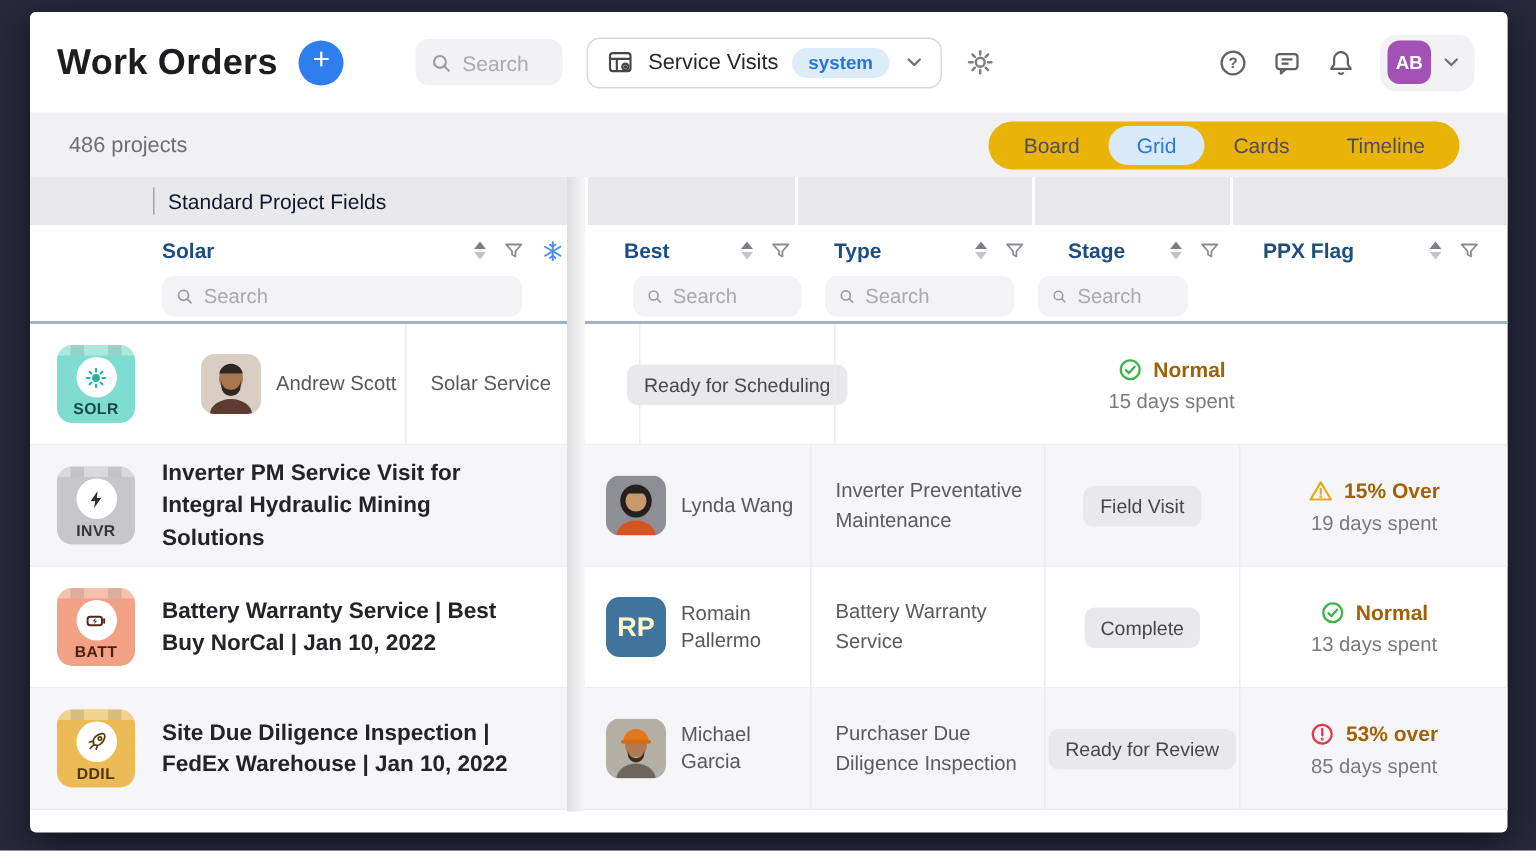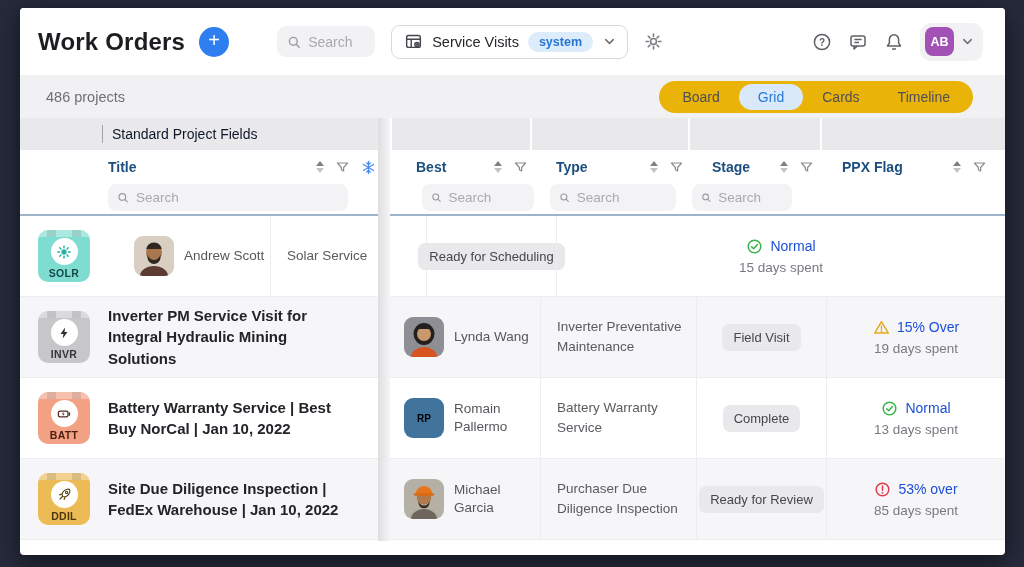--- a/index.html
+++ b/index.html
@@ -82,26 +82,26 @@
   .tile { position:relative; width:52px; height:52px; border-radius:10px; overflow:hidden;
           display:flex; flex-direction:column; align-items:center; }
   .tile-strip { position:absolute; top:0; left:0; right:0; height:7px; background:rgba(255,255,255,.35); }
   .tile-notch { position:absolute; top:0; width:9px; height:7px; background:rgba(0,0,0,.10); }
   .tn-l { left:9px; } .tn-r { right:9px; }
   .tile-circle { margin-top:8px; width:27px; height:27px; border-radius:50%; background:#fff;
                  display:flex; align-items:center; justify-content:center; }
   .tile-code { margin-top:2px; font-size:10.5px; font-weight:700; letter-spacing:.3px; }
 
   .lead-avatar { width:40px; height:40px; border-radius:9px; overflow:hidden; flex-shrink:0; }
-  .lead-avatar.initials { display:flex; align-items:center; justify-content:center; color:#000000; font-size:10px; font-weight:700; }
+  .lead-avatar.initials { display:flex; align-items:center; justify-content:center; color:#fef9c3; font-size:18px; font-weight:700; }
   .lead-name { font-size:13.5px; color:#57575e; line-height:1.35; }
 
   .stage-badge { background:#e9e9eb; border-radius:7px; padding:6px 11px; font-size:13px; color:#46464d; white-space:nowrap; }
 
-  .flag-line1 { display:flex; align-items:center; gap:7px; font-size:14px; font-weight:400; color:#1d4ed8; }
+  .flag-line1 { display:flex; align-items:center; gap:7px; font-size:14px; font-weight:700; color:#a16207; }
   .flag-line2 { margin-top:5px; font-size:13.5px; color:#797981; }
 
   .freeze-divider { position:absolute; left:358px; top:0; width:12px; height:423px; z-index:5;
                     background:linear-gradient(to right,#dededf 0%, #ebebee 55%, #f5f5f7 100%); }
   svg { display:block; }
 </style>
 </head>
 <body>
 
 <div class="window">
@@ -203,21 +203,21 @@
         <div class="group-label">Standard Project Fields</div>
       </div>
       <div class="group-seg gs-lead"></div>
       <div class="group-seg gs-type"></div>
       <div class="group-seg gs-stage"></div>
       <div class="group-seg gs-ppx"></div>
     </div>
 
     <div class="header-row">
       <div class="hcol hcol-frozen">
-        <span class="col-title">Title</span>
+        <span class="col-title">Solar</span>
         <span class="hicons">
           <span class="sorter">
               <span class="tri-up"></span>
               <span class="tri-dn"></span>
             </span>
           <span>
             <svg width="15" height="15" viewBox="0 0 20 20">
                 <path d="M3.2 4 h13.6 l-5.3 6 v4.6 l-3 -1.7 v-2.9 z" fill="none" stroke="#8a8a92" stroke-width="1.6" stroke-linejoin="round"></path>
               </svg>
           </span>

